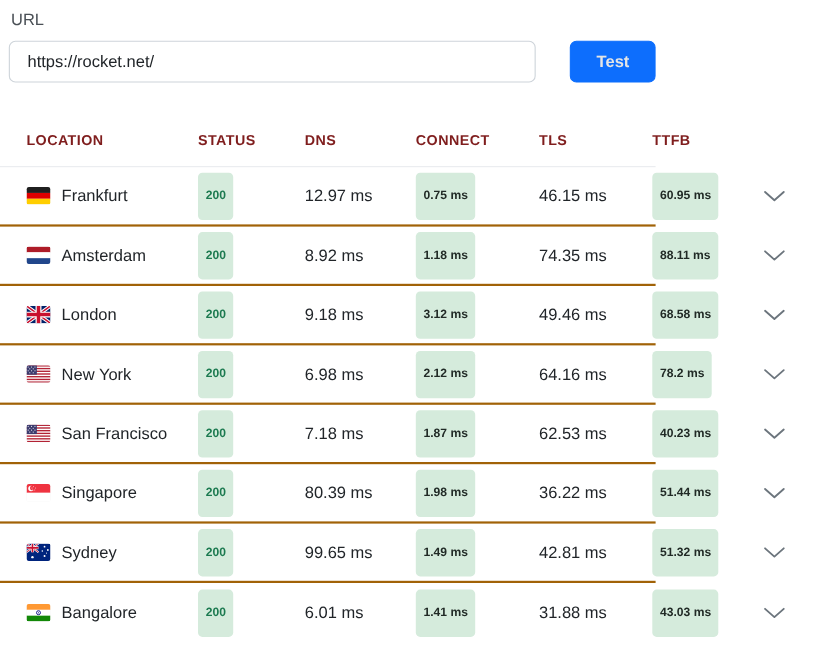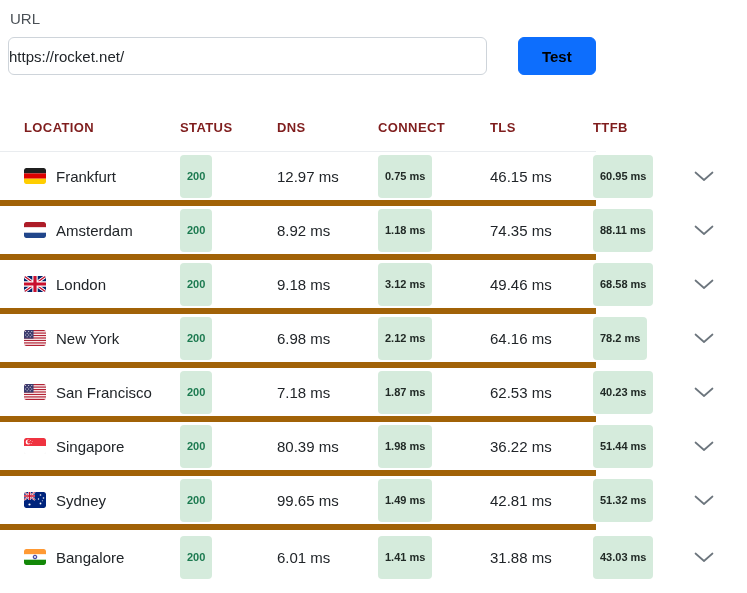--- a/index.html
+++ b/index.html
@@ -14,28 +14,28 @@
   
   .url-label{
     margin:2px 0 10px 10px;
     font-size:15px;color:#4a5056;
   }
   .form-row{display:flex;align-items:flex-start;padding-left:8px;}
   .url-input{
     box-sizing:border-box;
     width:602px;height:38px;
     border:1px solid #ced4da;border-radius:6px;
-    padding:0 0;font-size:15px;color:#212529;
+    padding:0 16px;font-size:15px;color:#212529;
     font-family:"Liberation Sans", sans-serif;
     outline:none;background:#fff;
   }
   .test-btn{
     box-sizing:border-box;
     margin-left:31px;width:95px;height:38px;
-    background:#0d6efd;color:#000000;
+    background:#0d6efd;color:#e5e5e5;
     border:1px solid #0d6efd;border-radius:6px;
     font-size:15px;font-weight:700;
     font-family:"Liberation Sans", sans-serif;
     cursor:pointer;
   }
 
   
   .table{margin-top:29px;}
   .grid-row{
     display:grid;
@@ -48,21 +48,21 @@
     height:48px;
     border-bottom:1px solid #e9ecef;
   }
   .th{
     font-size:13px;font-weight:700;
     color:#7f1d1d;letter-spacing:0.4px;
     text-transform:uppercase;
   }
   .trow{
     height:54px;
-    border-bottom:6px solid #a16207;
+    border-bottom:2px solid #a16207;
   }
   .trow:last-child{border-bottom:none;}
   .cell{font-size:15px;color:#212529;}
   .loc{display:flex;align-items:center;gap:10px;}
   .flag{
     display:inline-block;width:22px;height:16px;
     border-radius:2px;overflow:hidden;flex:0 0 auto;
     box-shadow:inset 0 0 0 1px rgba(0,0,0,.06);
     line-height:0;
   }

